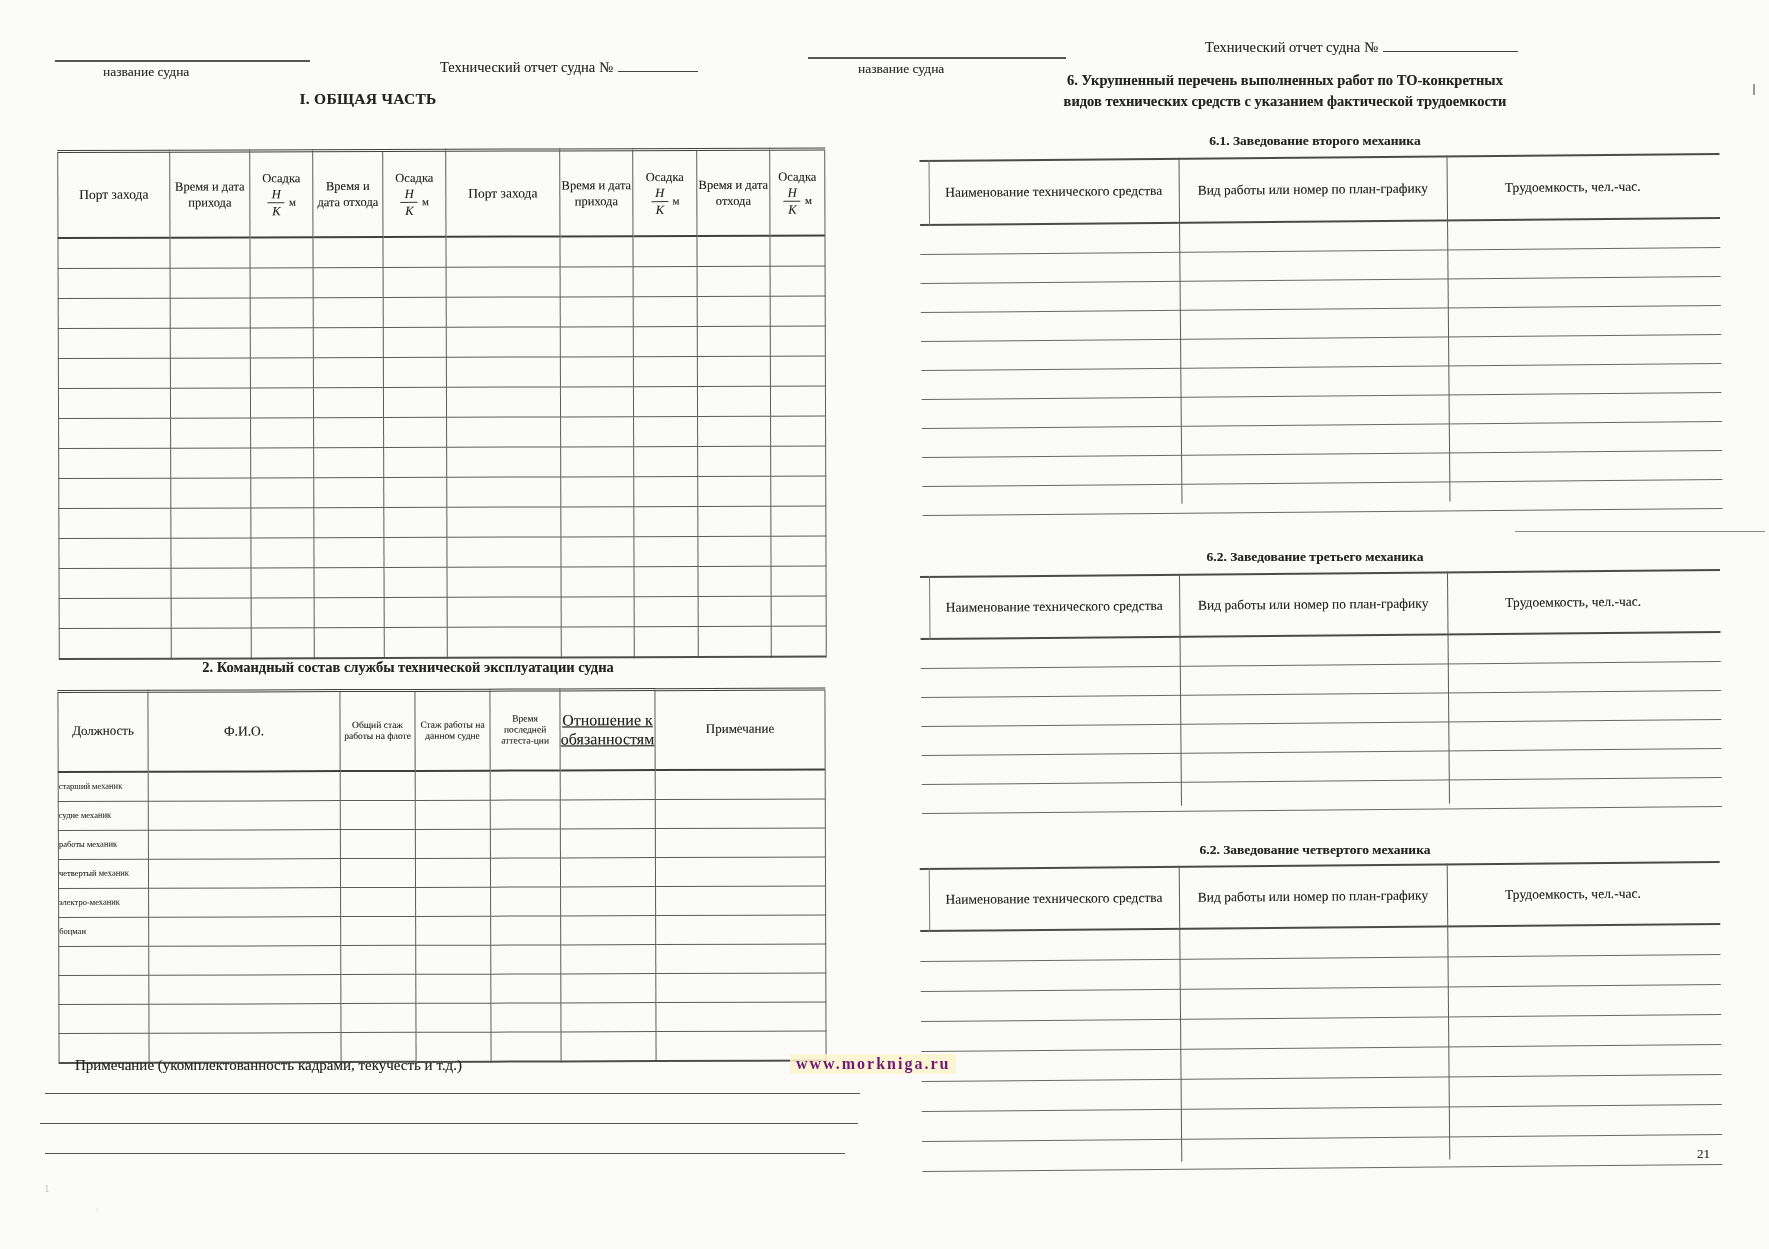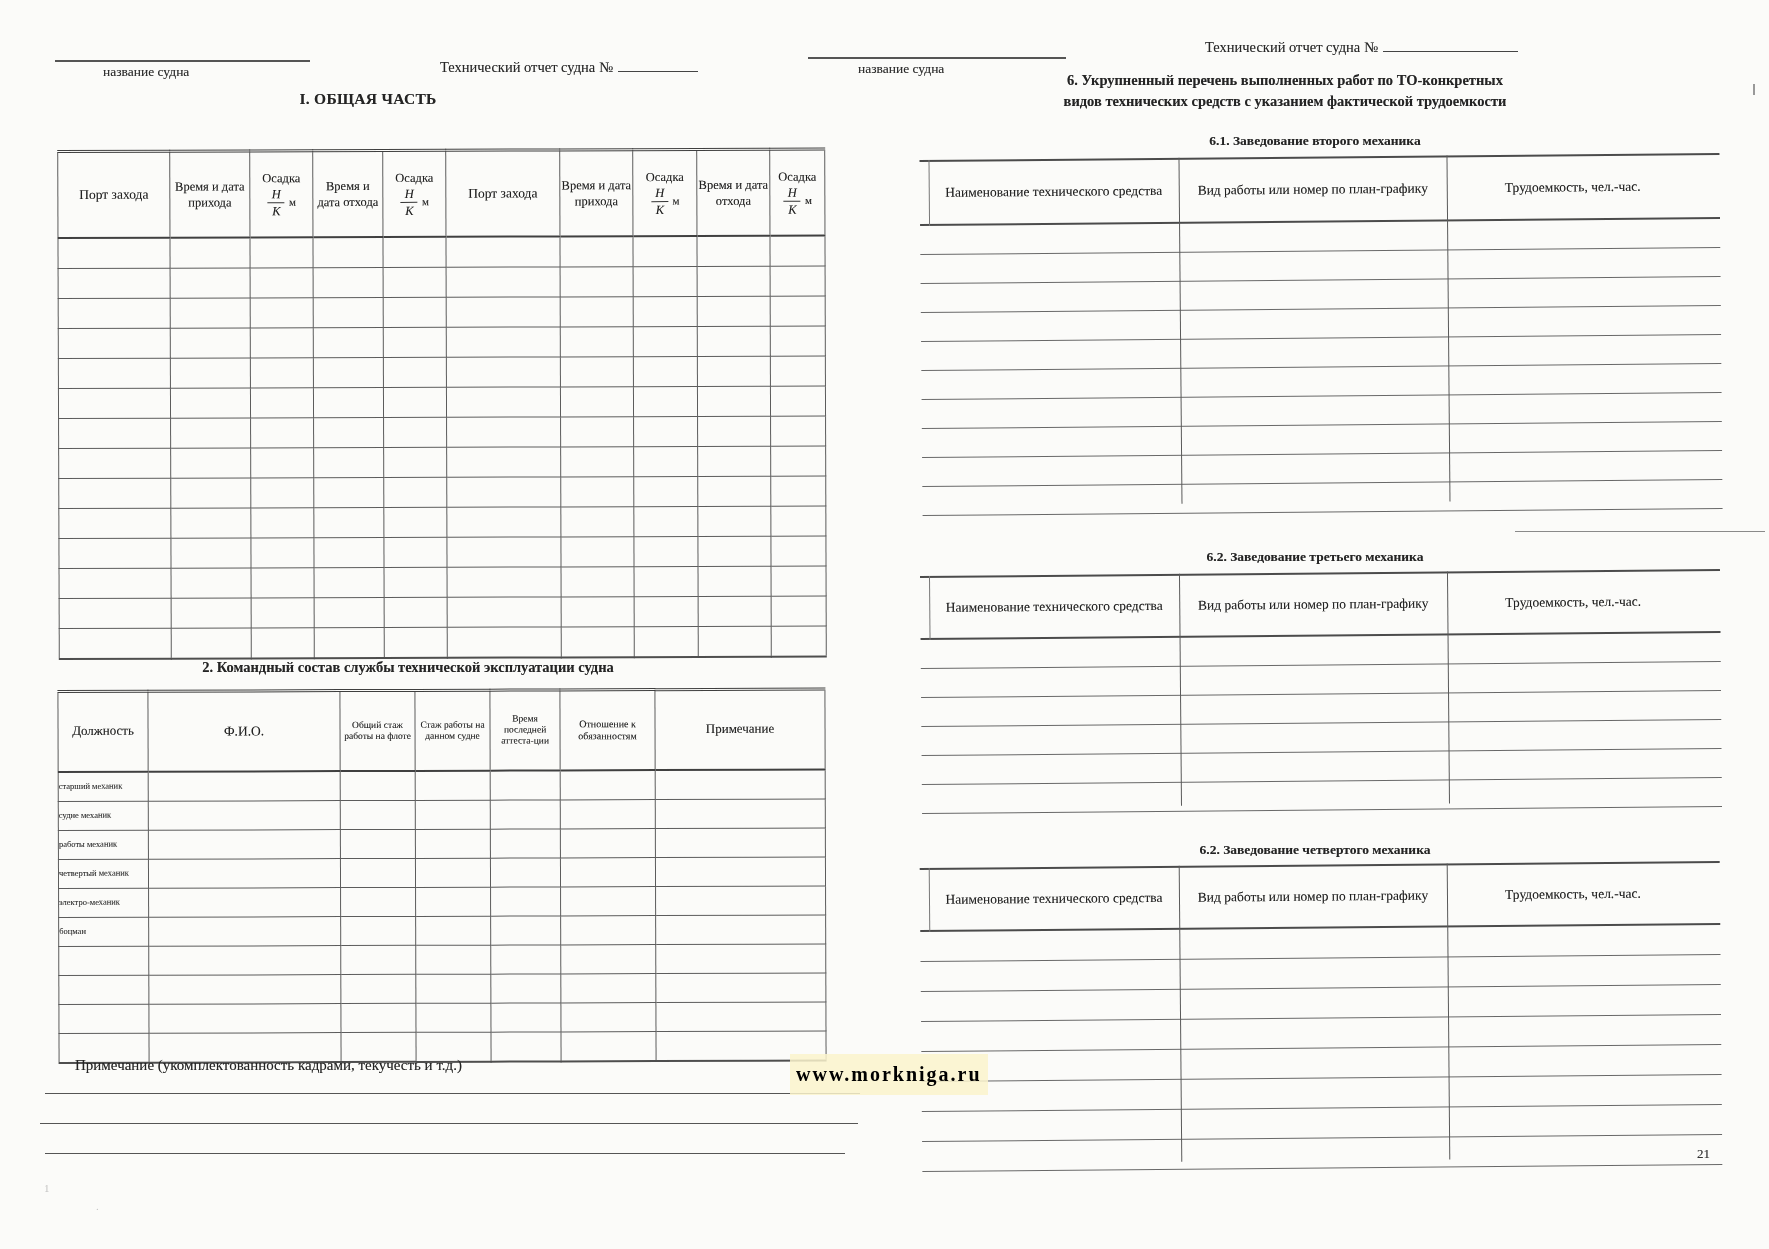--- a/index.html
+++ b/index.html
@@ -36,21 +36,21 @@
   table.doc td,table.doc th{border:1px solid #5c5c5c;padding:0;font-weight:normal;}
   table.doc{border-top:3px double #3f3f3f;border-bottom:2px solid #4e4e4e;}
   table.doc thead th{border-bottom:2px solid #404040;vertical-align:middle;text-align:center;}
   .vhead th{font-size:12.5px;line-height:1.28;color:#222;}
   .vhead th.port{font-size:13.5px;}
   .vrow td{height:29px;}
   .crew thead th{line-height:1.15;color:#222;}
   .crew th.big{font-size:13px;}
   .crew th.fio{font-size:13.5px;}
   .crew th.small{font-size:9.5px;}
-  .crew th.mid{font-size:10px;}
+  .crew th.mid{font-size:16px;text-decoration:underline;}
   .crew td{height:28px;}
   td.rowlabel{font-size:8.5px;line-height:1.2;padding:1px 2px;vertical-align:middle;color:#333;}
 
   .frac{display:inline-block;text-align:center;vertical-align:middle;font-style:italic;line-height:1;margin:0 1px;}
   .frac .top{display:block;border-bottom:1px solid #333;padding:0 4px 1.5px;}
   .frac .bot{display:block;padding-top:1.5px;}
   .unit{font-size:11px;}
   .fracrow{display:block;margin-top:2px;}
 
   
@@ -59,23 +59,23 @@
   .rlb{position:absolute;left:0;top:0;width:1px;background:#777;}
   .vsep{position:absolute;top:0;bottom:0;width:1px;background:#5a5a5a;}
   .rhead{display:flex;position:relative;}
   .rhc{display:flex;align-items:center;justify-content:center;text-align:center;
        font-size:13.5px;line-height:1.3;color:#222;padding:2px 10px;box-sizing:border-box;}
   .rrow{height:28px;border-bottom:1px solid #686868;width:calc(100% + 30px);margin-left:-9px;}
   .r3 .rrow{height:29px;}
 
   
   .watermark{
-    font-size:20px;font-weight:bold;letter-spacing:2px;
-    color:#000000;background:rgba(250,243,205,.85);
-    padding:9px 6px;text-shadow:none;
+    font-size:16px;font-weight:bold;letter-spacing:2px;
+    color:#701a75;background:rgba(250,243,205,.85);
+    padding:1px 6px;text-shadow:none;
   }
   .pageno{font-size:13px;color:#333;}
   .artifact{position:absolute;background:#999;}
   .speck{position:absolute;color:#c4c4c4;font-size:11px;text-shadow:none;}
 </style>
 </head>
 <body>
 
 <div id="canvas">
 

